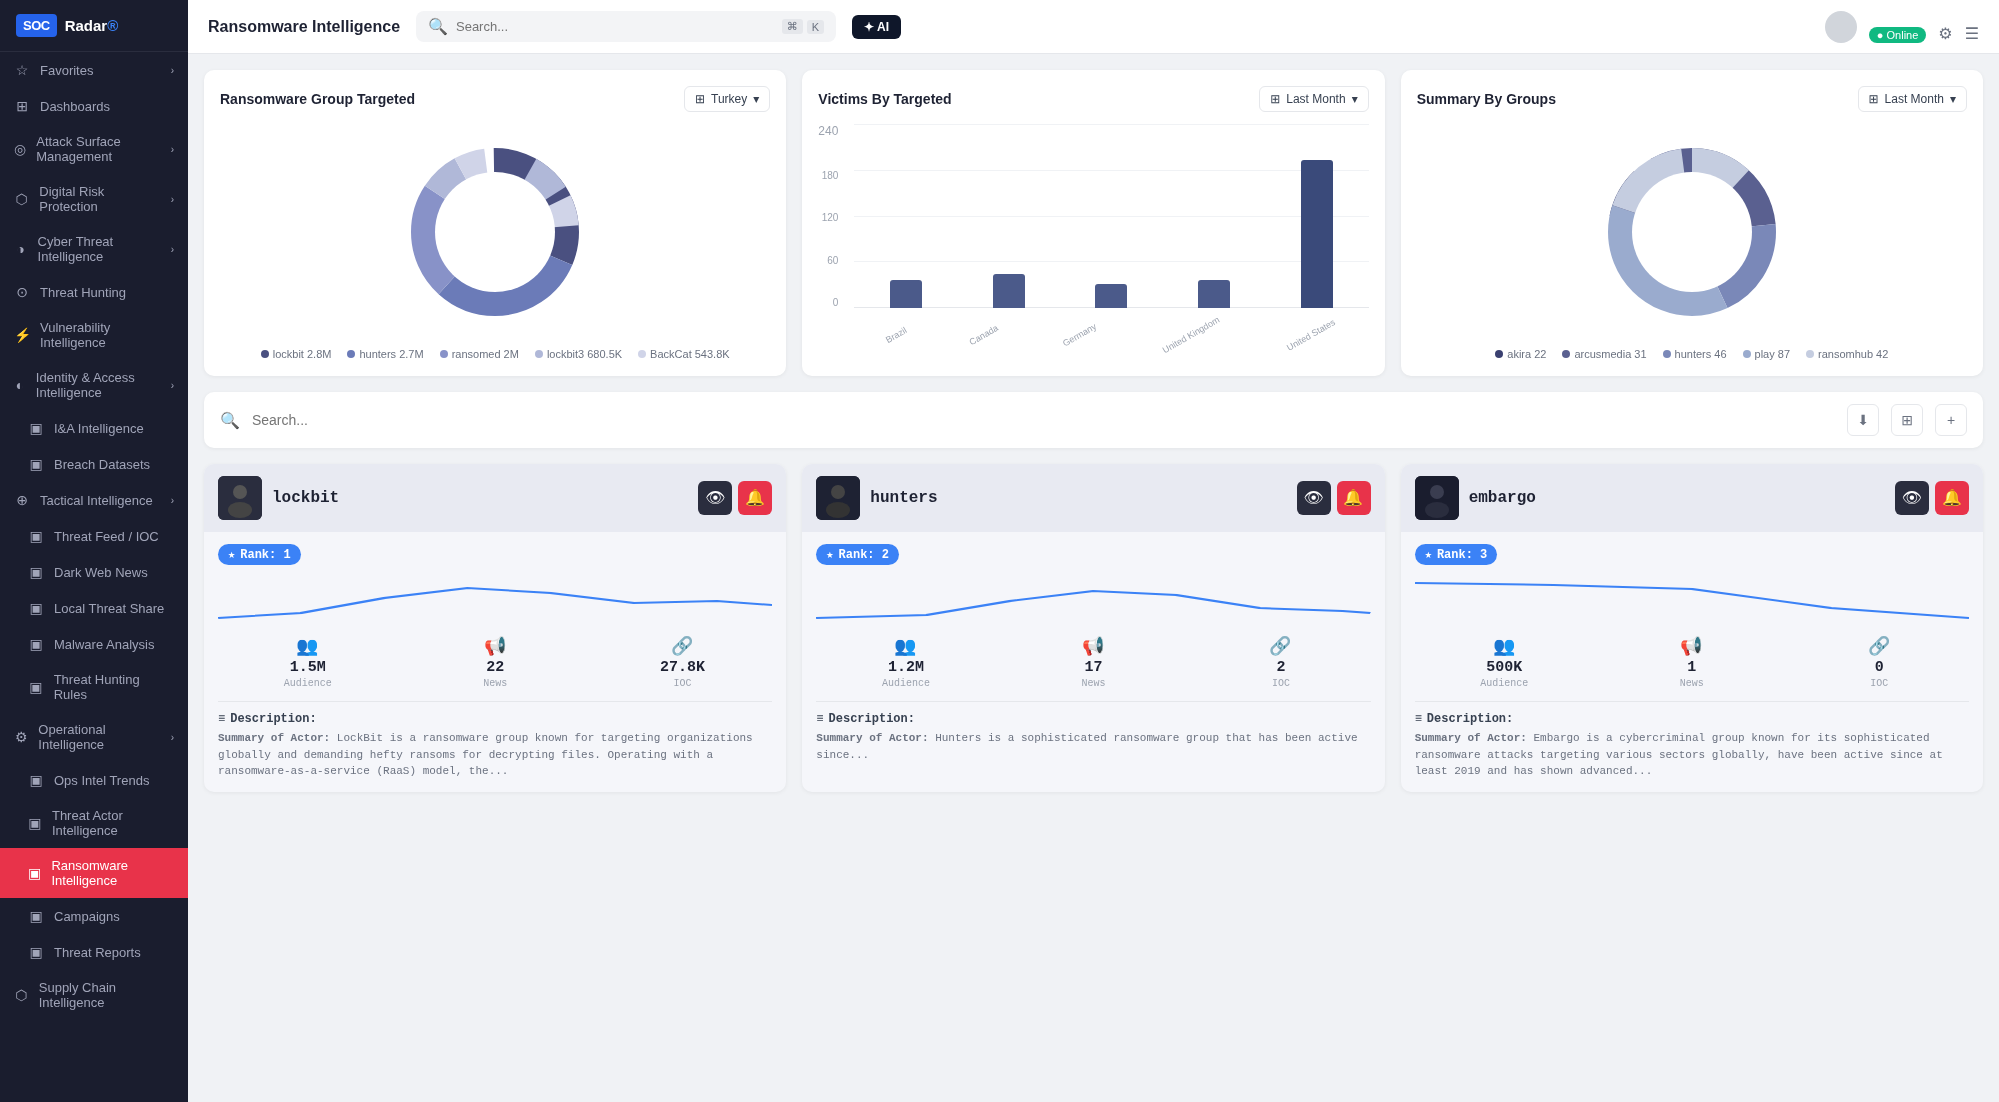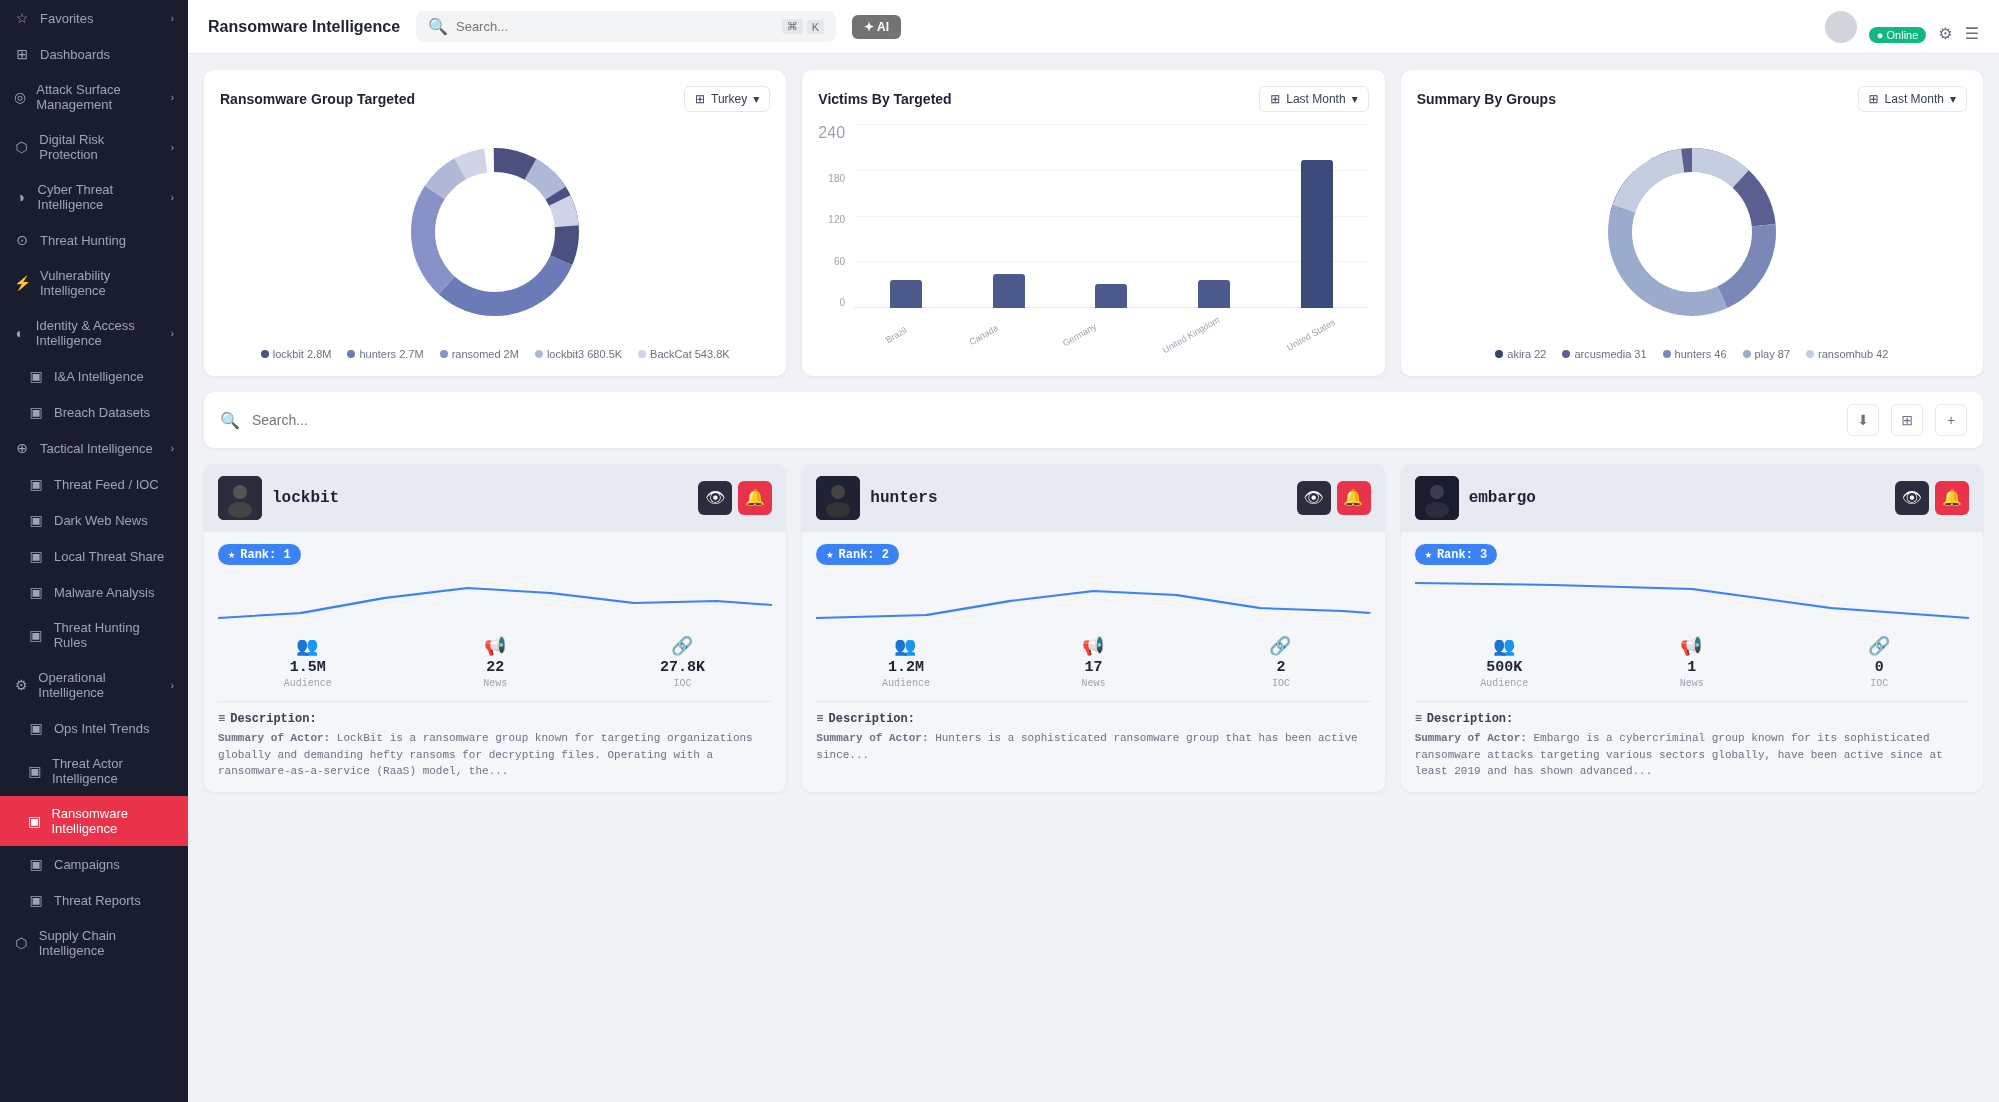--- a/index.html
+++ b/index.html
@@ -96,21 +96,21 @@
       gap: 4px;
     }
     .kbd {
       background: #e5e7eb;
       border-radius: 3px;
       padding: 1px 5px;
       font-size: 11px;
       color: #6b7280;
     }
     .ai-btn {
-      background: #737373;
+      background: #0f172a;
       color: white;
       border: none;
       border-radius: 6px;
       padding: 5px 12px;
       font-size: 12px;
       font-weight: 600;
       cursor: pointer;
       display: flex;
       align-items: center;
       gap: 4px;
@@ -328,20 +328,24 @@
     .desc-title { font-size: 12px; font-weight: 600; color: #374151; margin-bottom: 4px; display: flex; align-items: center; gap: 5px; }
     .desc-text { font-size: 11px; color: #6b7280; line-height: 1.5; }
 
     
     .sparkline-svg { width: 100%; height: 50px; }
   </style>
 </head>
 <body>
 
 <nav id="sidebar">
+  <div class="sidebar-logo">
+    <div class="logo-box">SOC</div>
+    <span class="logo-text">Radar<span class="logo-dot">®</span></span>
+  </div>
 
   <div class="sidebar-item">
     <span class="sidebar-icon">☆</span>
     <span>Favorites</span>
     <span class="chevron">›</span>
   </div>
   <div class="sidebar-item">
     <span class="sidebar-icon">⊞</span>
     <span>Dashboards</span>
   </div>
@@ -511,21 +515,21 @@
           <span class="card-title">Victims By Targeted</span>
           <button class="filter-btn">
             <span>⊞</span>
             <span>Last Month</span>
             <span>▾</span>
           </button>
         </div>
         <div style="position:relative;height:220px;padding-left:36px;padding-bottom:36px;">
 
           <div style="position:absolute;left:0;top:0;bottom:36px;display:flex;flex-direction:column;justify-content:space-between;align-items:flex-end;padding-right:4px;">
-            <span style="font-size:16px;color:#9ca3af;">240</span>
+            <span style="font-size:12px;color:#9ca3af;">240</span>
             <span style="font-size:10px;color:#9ca3af;">180</span>
             <span style="font-size:10px;color:#9ca3af;">120</span>
             <span style="font-size:10px;color:#9ca3af;text-align:right;">60</span>
             <span style="font-size:10px;color:#9ca3af;">0</span>
           </div>
 
           <div style="position:absolute;left:36px;right:0;top:0;bottom:36px;display:flex;flex-direction:column;justify-content:space-between;">
             <div style="border-top:1px solid #f0f2f5;width:100%;"></div>
             <div style="border-top:1px solid #f0f2f5;width:100%;"></div>
             <div style="border-top:1px solid #f0f2f5;width:100%;"></div>

